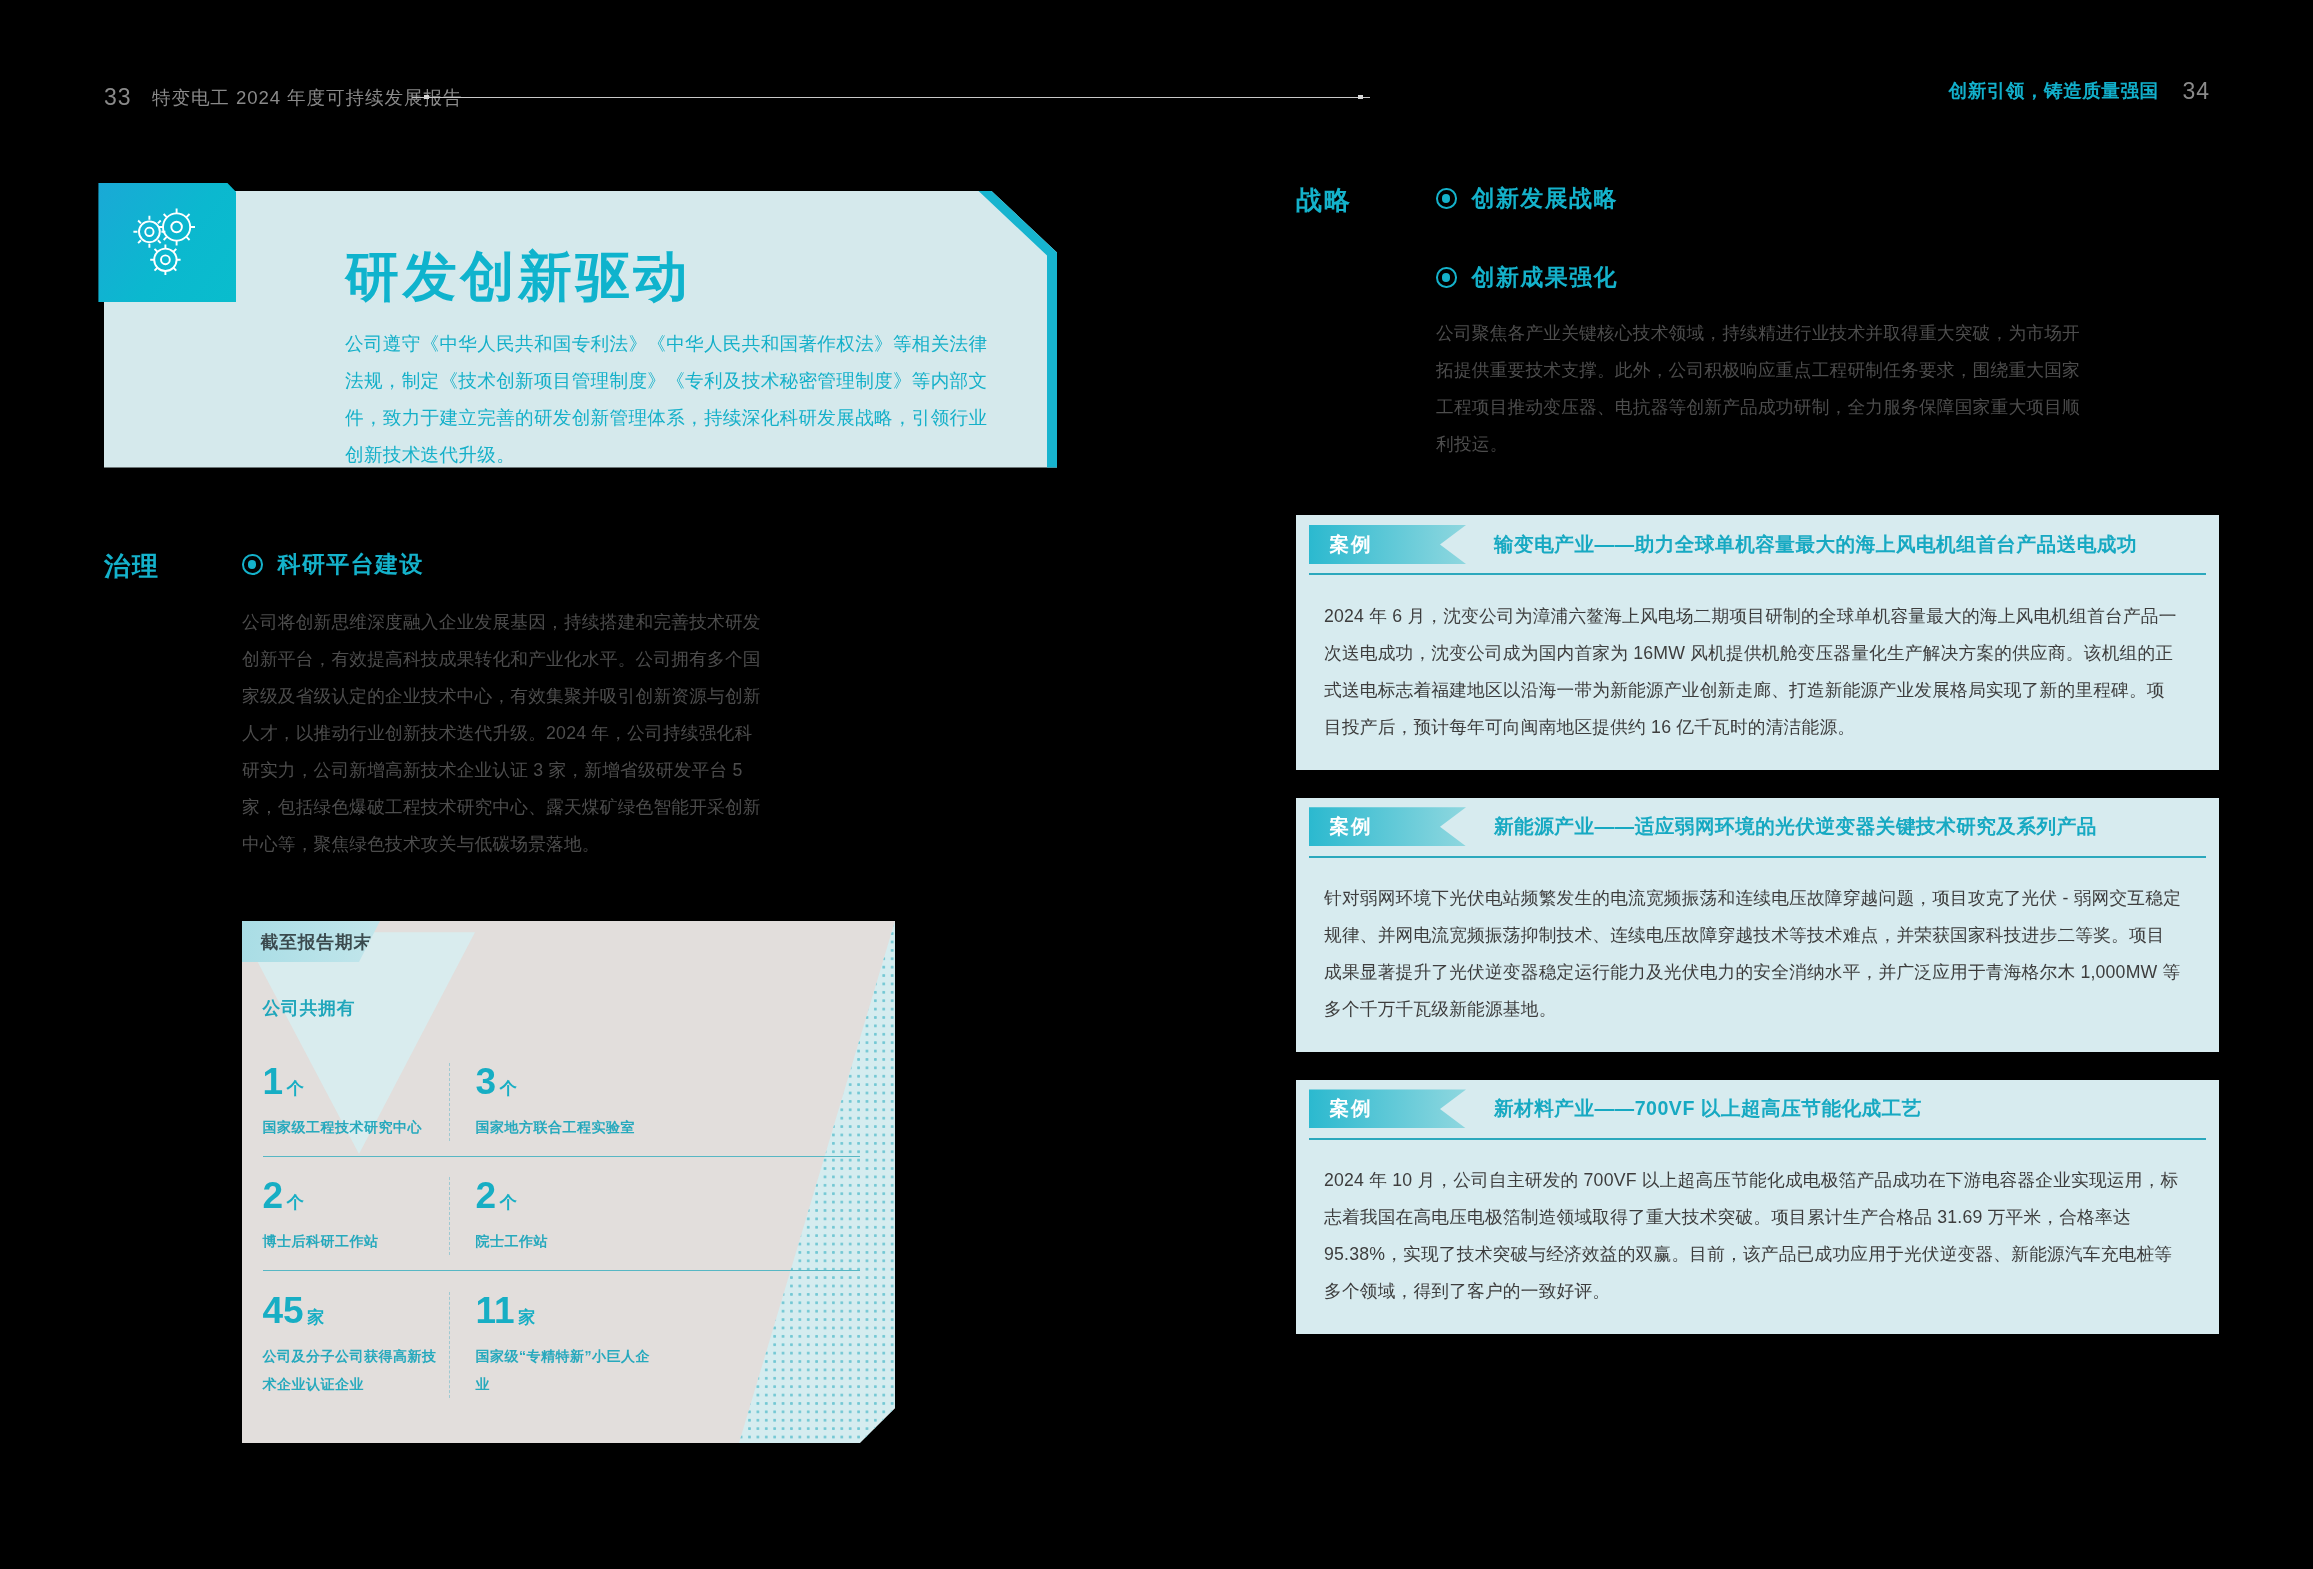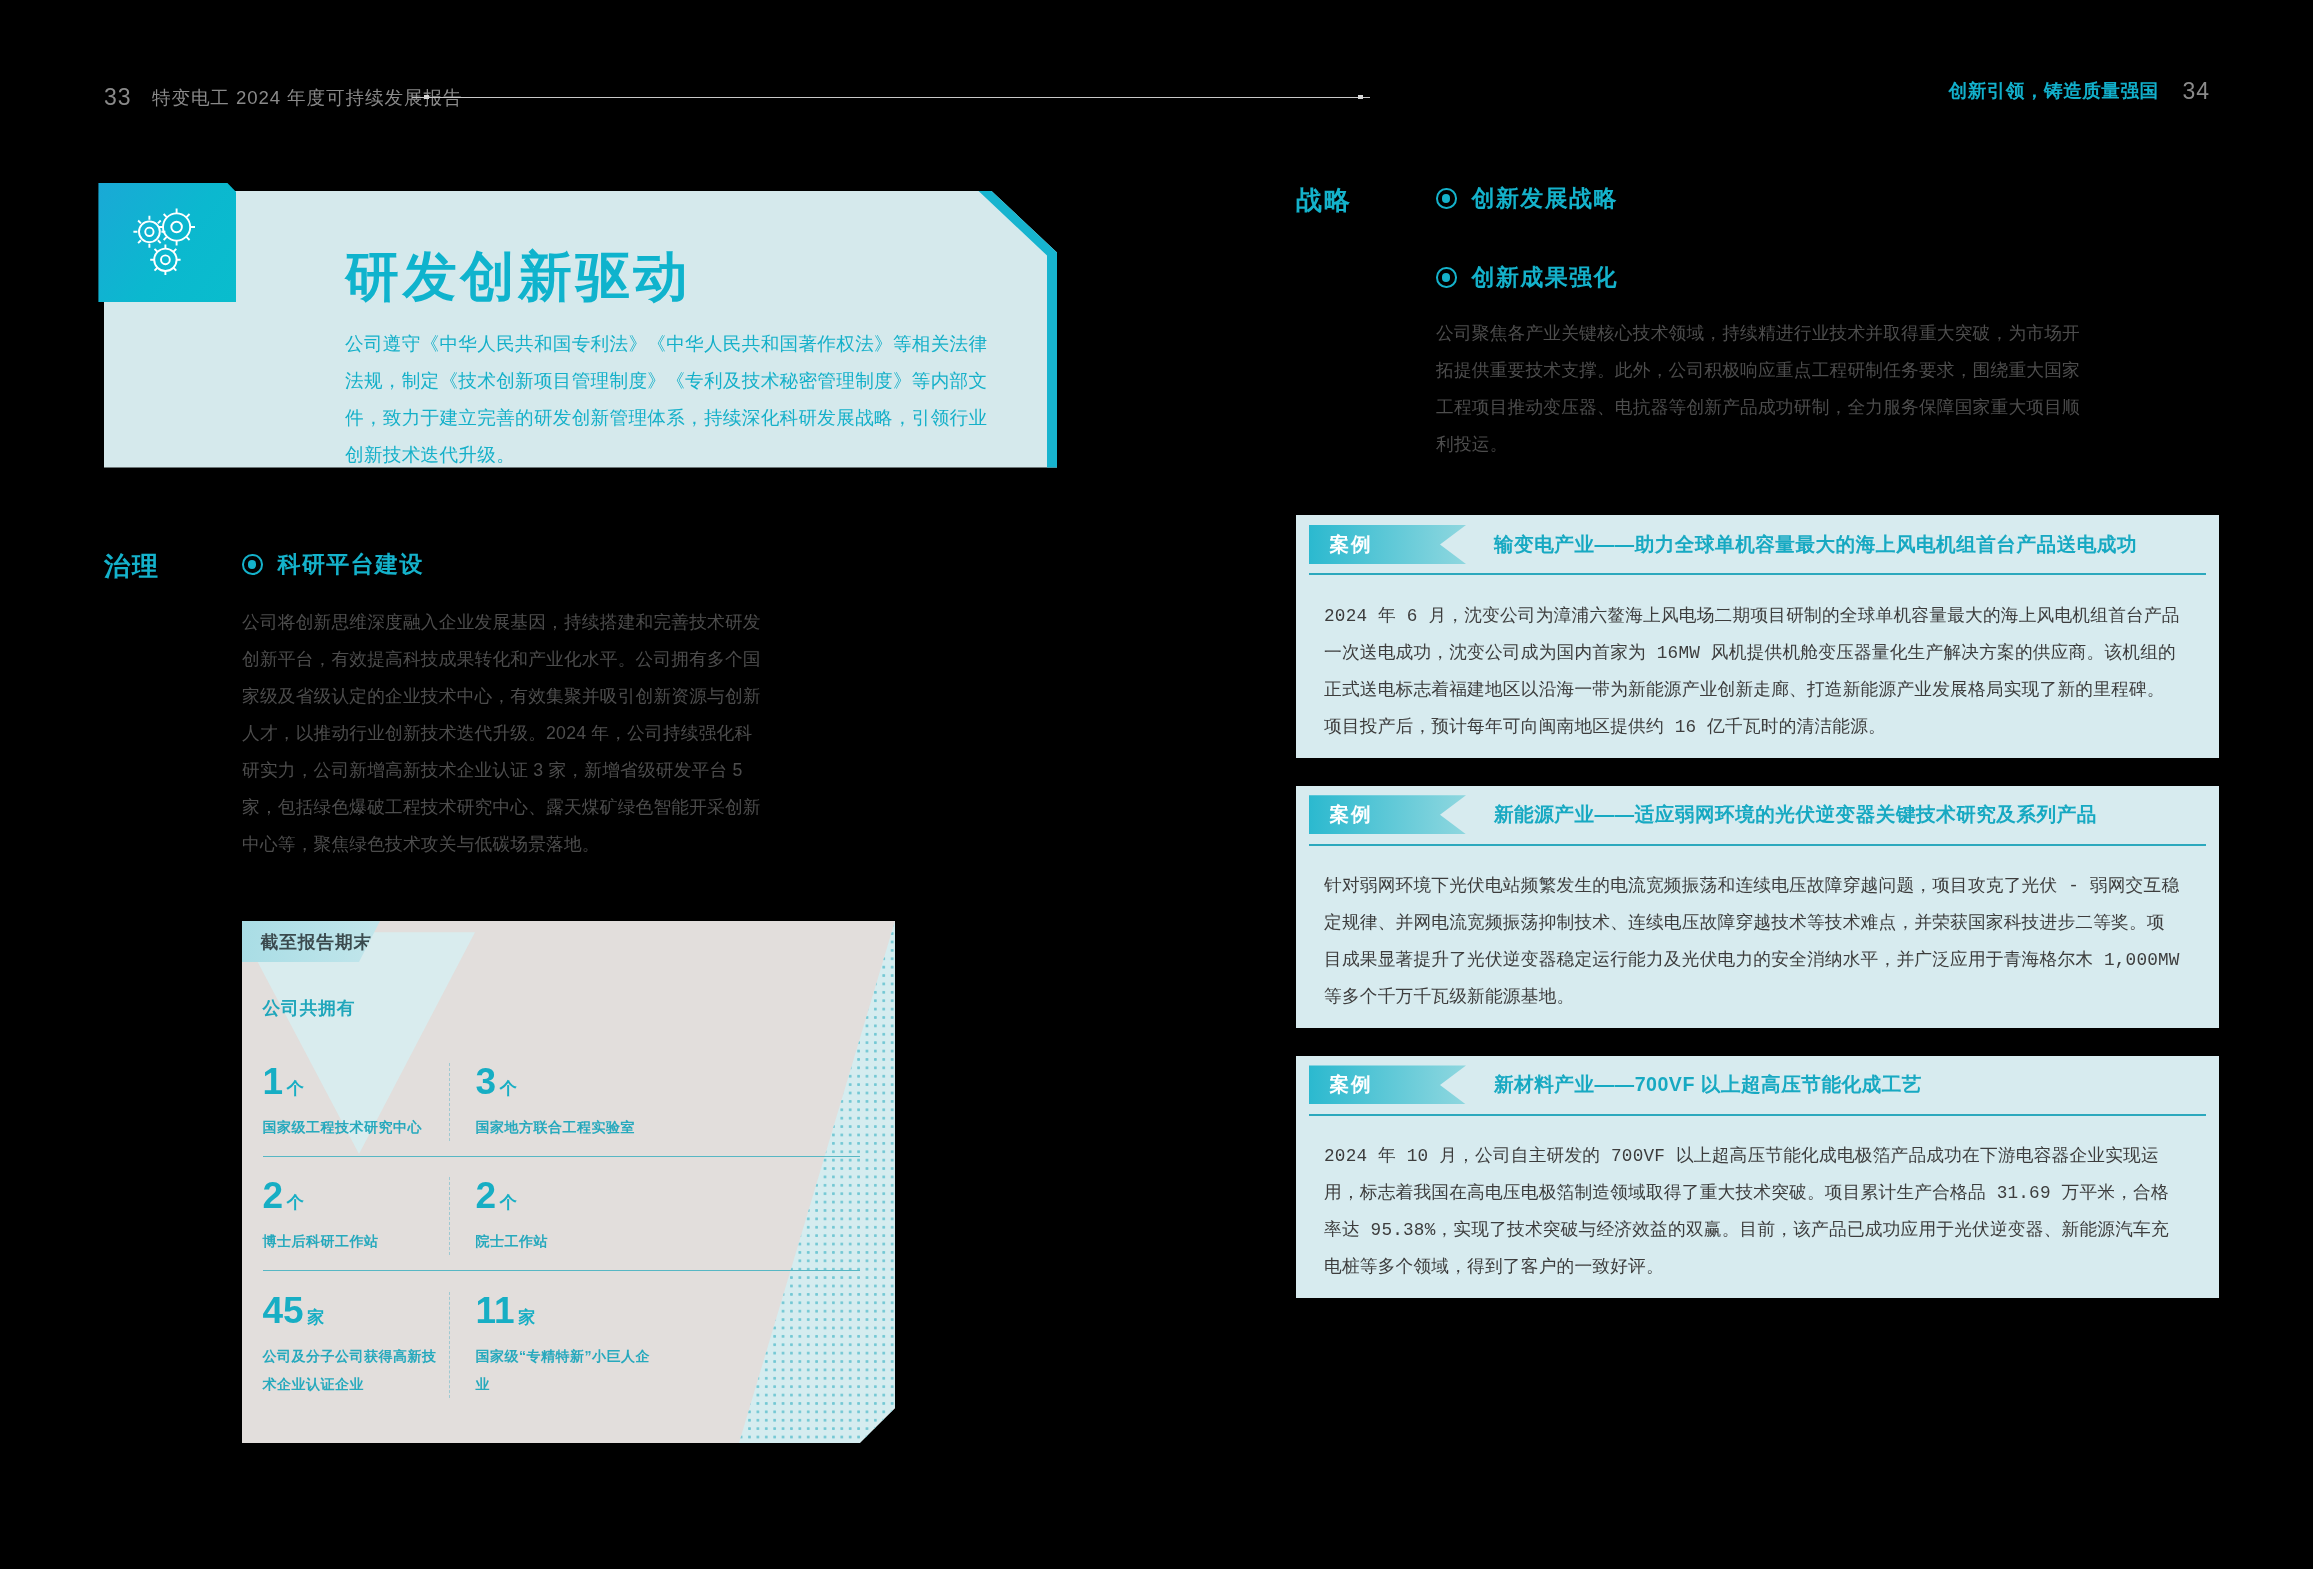--- a/index.html
+++ b/index.html
@@ -99,32 +99,32 @@
   .stat-grid { position:absolute; left:20.5px; top:121px; width:597px; }
   .stat-row { display:flex; position:relative; padding:20.5px 0 15px 0; }
   .stat-row + .stat-row { border-top:1.4px solid #57b7c4; }
   .stat-cell { position:relative; padding-right:18.6px; }
   .stat-cell + .stat-cell { border-left:1.4px dashed #9ec9d2; padding-left:26px; }
   .stat-num { font-size:37px; font-weight:700; color:#17aec4; line-height:1; }
   .stat-unit { font-size:17px; font-weight:700; color:#17aec4; margin-left:3.7px; }
   .stat-name { margin-top:13px; font-size:14px; font-weight:700; color:#27a9bd; line-height:28px; letter-spacing:0.5px; }
 
   
-  .case { position:relative; width:923px; background:#d7ebef; margin-bottom:28px; padding-bottom:12px; }
+  .case { position:relative; width:923px; background:#d7ebef; margin-bottom:28px; padding-bottom:24px; }
   .case-head { position:relative; height:58px; display:flex; align-items:center; }
   .case-tag {
     position:relative; margin-left:13px; height:39px; width:157px;
     background:linear-gradient(90deg,#2bb9cf 0%,#8fd7df 100%);
     clip-path:polygon(0 0, 157px 0, 131px 19.6px, 157px 39px, 0 39px);
     display:flex; align-items:center;
   }
   .case-tag span { color:#ffffff; font-size:19.6px; font-weight:700; letter-spacing:1.9px; margin-left:20.5px; }
   .case-title { margin-left:28px; font-size:19.6px; font-weight:700; color:#17a9c2; letter-spacing:0.5px; }
   .case-rule { height:1.9px; background:#2ba8bd; margin:0 13px 0 13px; }
-  .case-body { padding:22.4px 37px 0 28px; font-size:17.7px; line-height:37px; color:#3d3d3d; letter-spacing:0.2px;font-family:Liberation Mono, monospace; }
+  .case-body { padding:22.4px 37px 0 28px; font-size:17.7px; line-height:37px; color:#3d3d3d; letter-spacing:0.2px; }
 </style>
 </head>
 <body>
 
 <div class="page">
 
   <div class="hdr">
     <div class="hdr-left">
       <span class="hdr-pageno">33</span>
       <span class="hdr-title">特变电工 2024 年度可持续发展报告</span>

